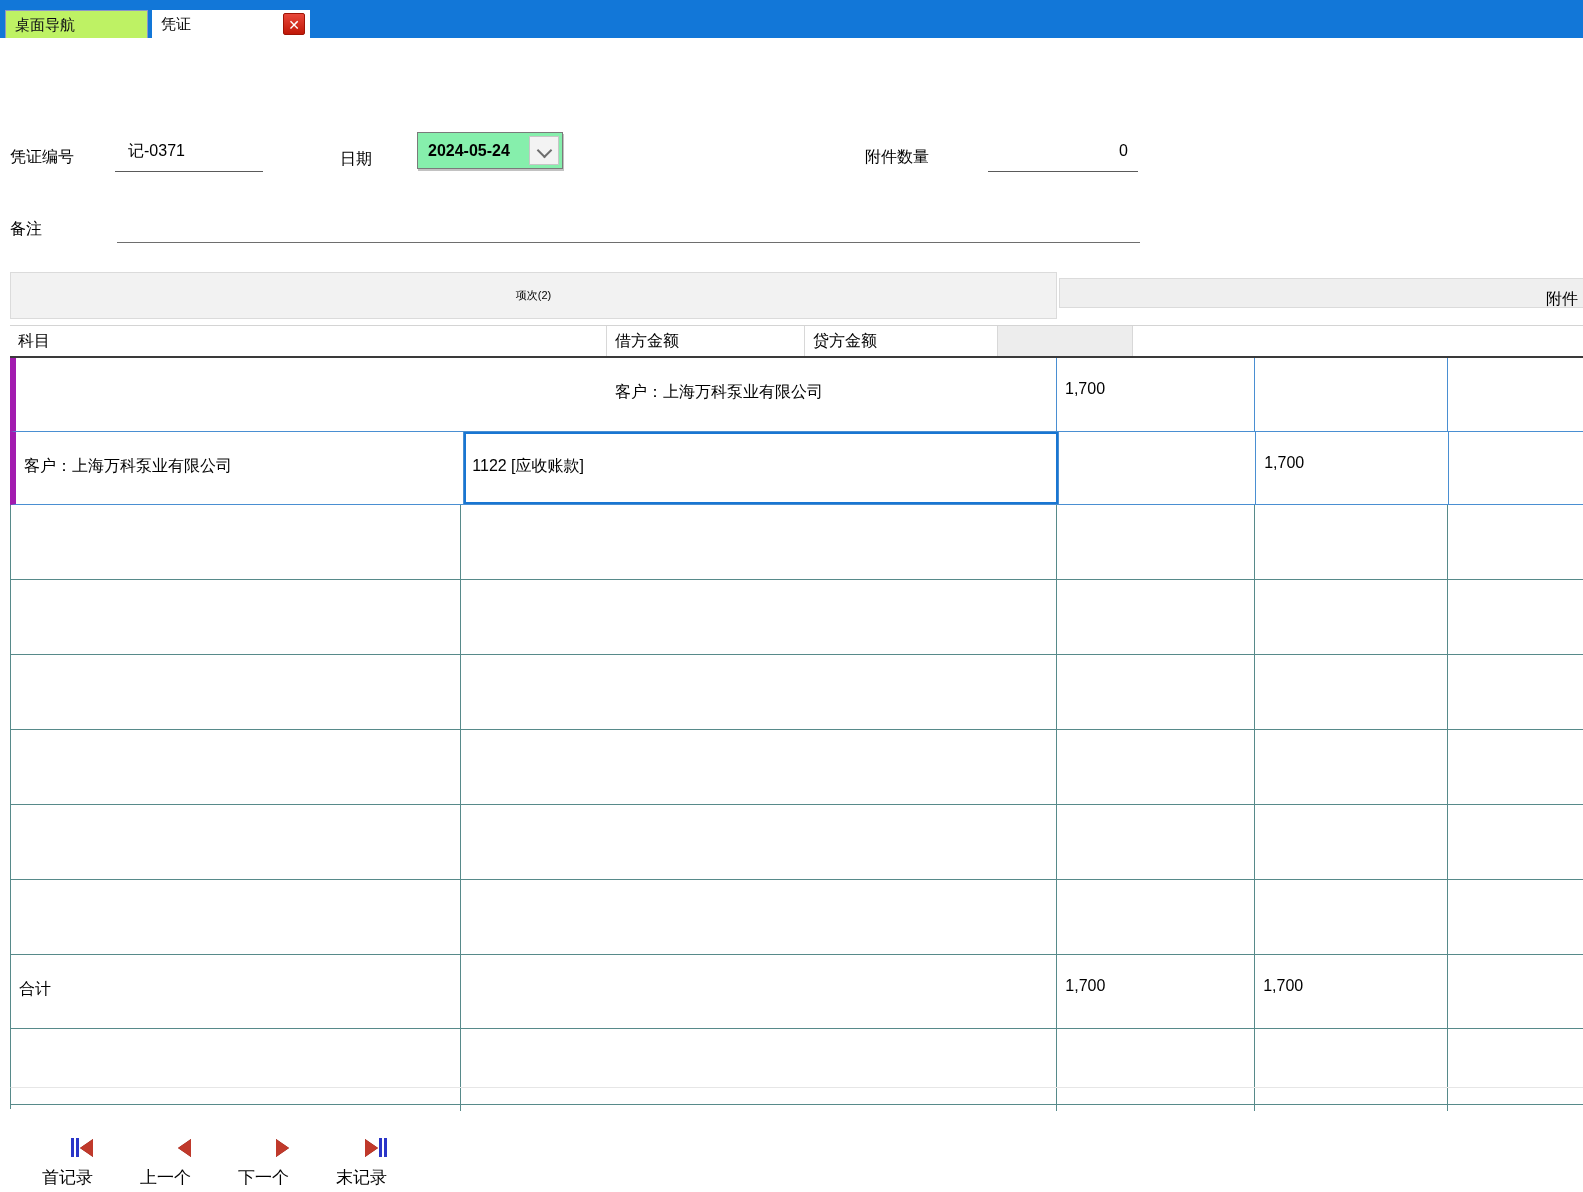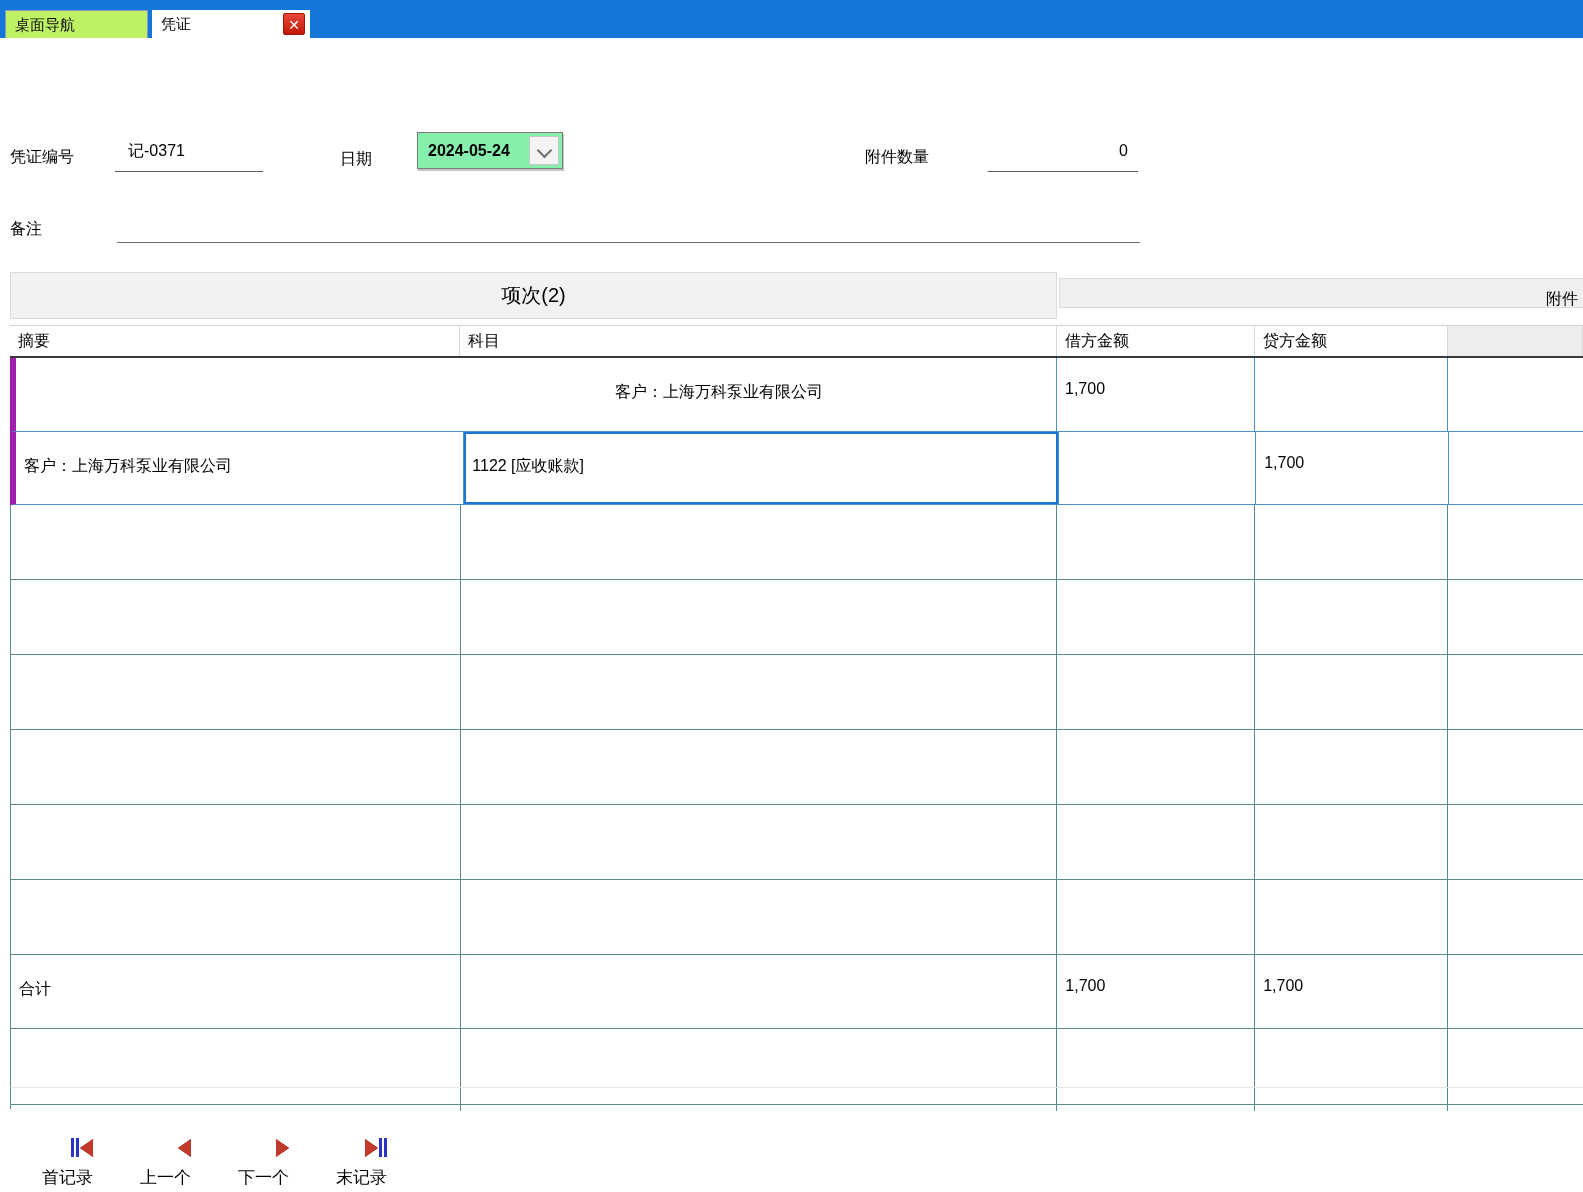--- a/index.html
+++ b/index.html
@@ -21,21 +21,21 @@
   .combo { position:absolute; left:417px; top:132px; width:146px; height:37px; background:#86efac;
     border:1px solid #7A7A7A; box-shadow:1px 2px 0 #C2C2C2; font-size:16px; font-weight:600; }
   .combo-value { position:absolute; left:10px; top:0; line-height:35px; }
   .combo-btn { position:absolute; right:3px; top:3px; width:30px; height:29px; background:#F3F3F3;
     border:1px solid #C6C6C6; cursor:pointer; }
   .combo-btn::after { content:""; position:absolute; left:9px; top:8px; width:9px; height:9px;
     border-right:2px solid #6E6E6E; border-bottom:2px solid #6E6E6E; transform:rotate(45deg); }
 
   
   .sec-items { position:absolute; left:10px; top:272px; width:1047px; height:47px; background:#F2F2F2;
-    border:1px solid #DBDBDB; text-align:center; line-height:45px; font-size:20px; }
+    border:1px solid #DBDBDB; text-align:center; line-height:45px; font-size:11px; }
   .sec-attach { position:absolute; left:1059px; top:278px; width:524px; height:30px; background:#EFEFEF;
     border:1px solid #DBDBDB; border-right:none; overflow:hidden; font-size:16px; }
   .sec-attach-label { position:absolute; left:486px; top:0; line-height:39px; white-space:nowrap; }
 
   
   .grid { position:absolute; left:10px; top:325px; width:1573px; }
   .trow { display:flex; width:1573px; }
   .cell { border-right:1px solid; overflow:hidden; white-space:nowrap; padding:6px 0 0 8px; font-size:16px; }
   .c1 { width:450px; } .c2 { width:597px; } .c3 { width:198px; } .c4 { width:193px; }
   .c5 { width:135px; border-right:none; }
@@ -95,21 +95,20 @@
 
 <div class="sec-items">
   <span>项次(2)</span>
 </div>
 <div class="sec-attach">
   <span class="sec-attach-label">附件</span>
 </div>
 
 <div class="grid">
   <div class="trow thead">
-    <div class="cell c1">摘要</div>
     <div class="cell c2">科目</div>
     <div class="cell c3">借方金额</div>
     <div class="cell c4">贷方金额</div>
     <div class="cell c5"></div>
   </div>
 
   <div class="trow blue r74">
     <div class="cell c1 rowtext">客户：上海万科泵业有限公司</div>
     <div class="cell c3 amount">1,700</div>
     <div class="cell c4 amount"></div>

